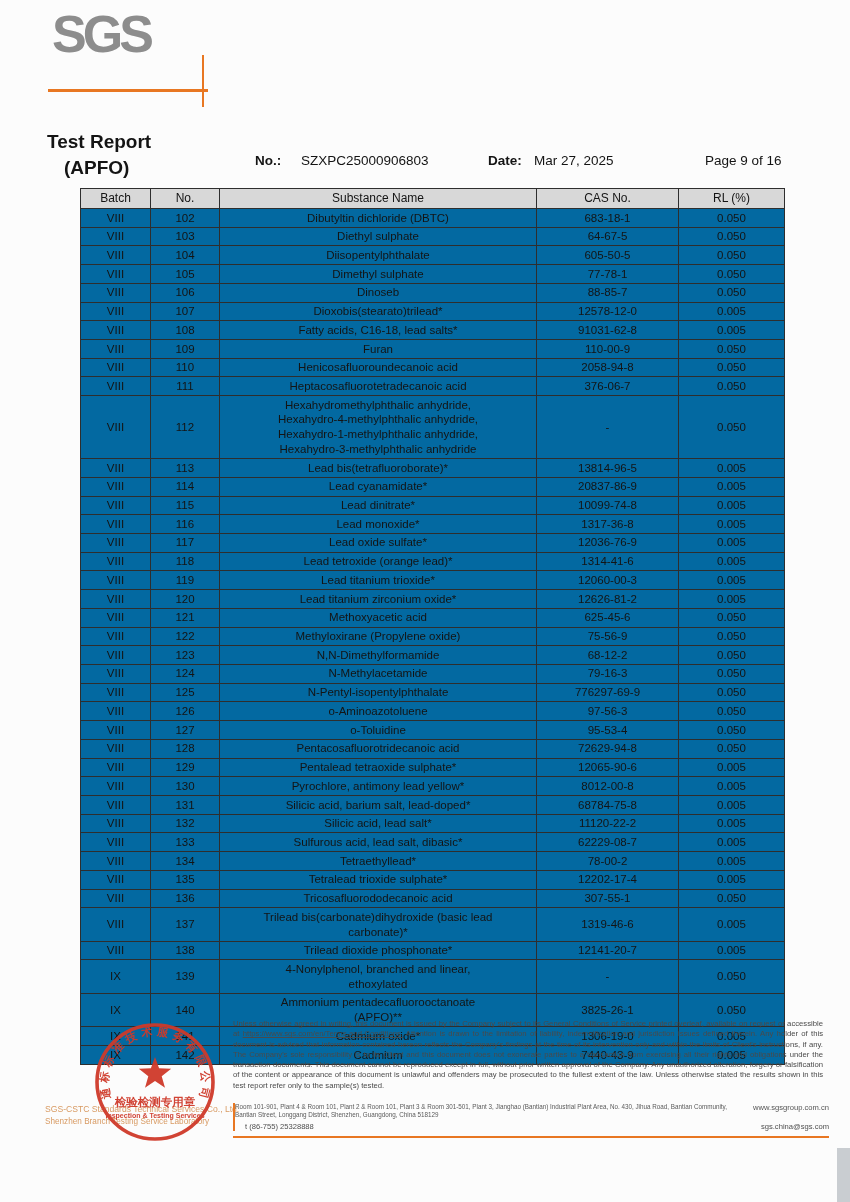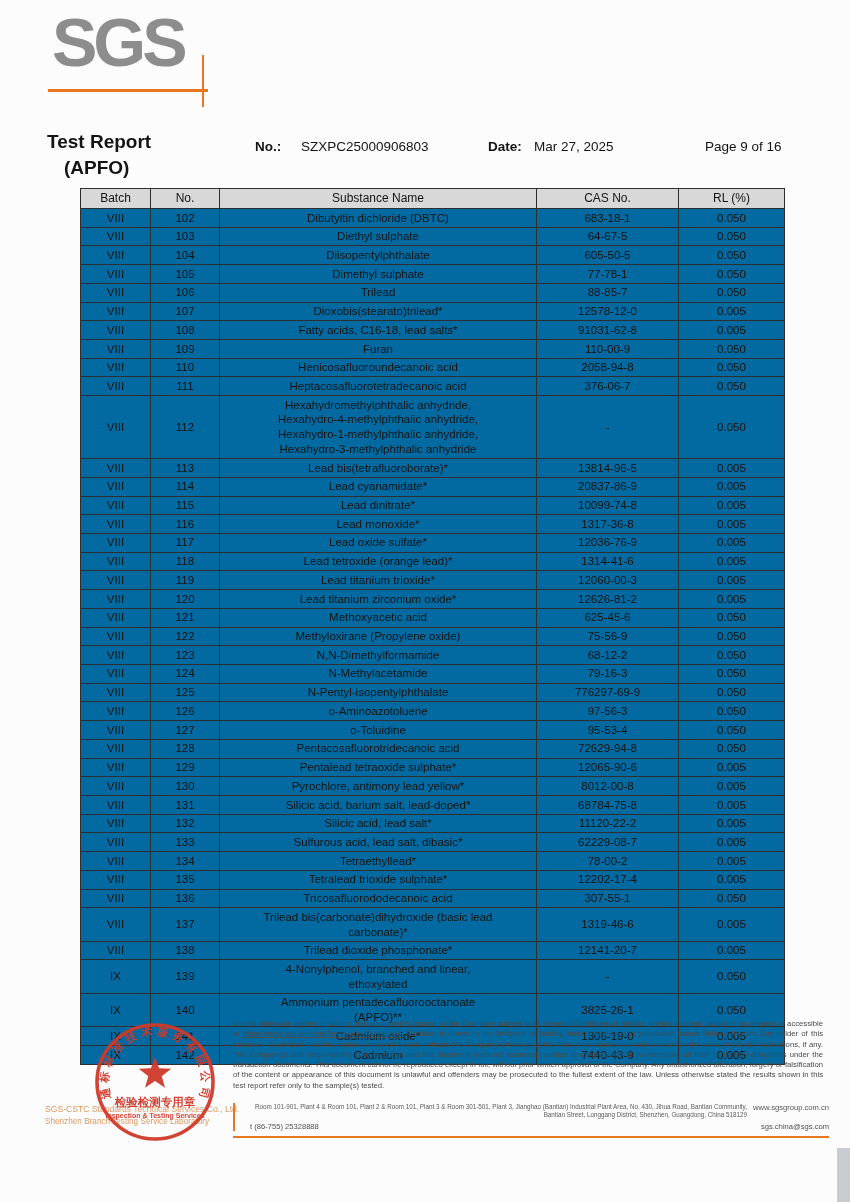--- a/index.html
+++ b/index.html
@@ -4,29 +4,29 @@
 <style>
   :root{
     --accent:#e87722; --stamp:#cf3a2a; --logo:#8d8d8d; --table_header_bg:#d8d8d8;
     --ink:#141414; --gray_text:#4a4a4a;
   }
   html,body{margin:0;padding:0;}
   body{background:#e9e9e9;font-family:"Liberation Sans",sans-serif;}
   .page{position:relative;width:850px;height:1202px;background:#fcfcfc;margin:0 auto;overflow:hidden;}
 
   
-  .logo-text{position:absolute;left:52px;top:8px;font-size:68px;font-weight:bold;
+  .logo-text{position:absolute;left:52px;top:8px;font-size:52px;font-weight:bold;
     color:var(--logo);letter-spacing:-4px;line-height:1;font-family:"Liberation Sans",sans-serif;}
   .logo-underline{position:absolute;left:48px;top:89px;width:160px;height:3px;background:var(--accent);}
   .logo-vline{position:absolute;left:202px;top:55px;width:2px;height:52px;background:var(--accent);}
 
   .report-title{position:absolute;left:47px;top:131px;font-size:19px;font-weight:bold;color:var(--ink);}
   .report-subtitle{position:absolute;left:64px;top:157px;font-size:19px;font-weight:bold;color:var(--ink);}
 
-  .meta{position:absolute;top:139px;font-size:13.5px;color:var(--ink);white-space:nowrap;}
+  .meta{position:absolute;top:153px;font-size:13.5px;color:var(--ink);white-space:nowrap;}
   .meta.lbl{font-weight:bold;}
   .m-no-l{left:255px;} .m-no-v{left:301px;} .m-date-l{left:488px;} .m-date-v{left:534px;} .m-page{left:705px;}
 
   
   .tablewrap{position:absolute;left:80px;top:188px;}
   table{border-collapse:collapse;table-layout:fixed;width:704px;background:#0369a1;}
   th,td{border:1.4px solid #2e2e2e;font-size:11.5px;color:var(--ink);text-align:center;
     padding:1.5px 2px;line-height:1.28;overflow:hidden;}
   th{background:var(--table_header_bg);font-weight:normal;font-size:12px;height:16px;}
   td.substance{white-space:pre-line;}
@@ -39,21 +39,21 @@
   .stamp{position:absolute;left:90px;top:1020px;opacity:.95;}
 
   .disclaimer{position:absolute;left:233px;top:1019px;width:590px;font-size:7.7px;
     line-height:10.3px;color:var(--gray_text);text-align:justify;}
   .disclaimer .link{text-decoration:underline;}
   .attention{position:absolute;left:233px;top:1091px;width:590px;font-size:7.7px;line-height:10.2px;
     color:var(--accent);font-weight:bold;text-align:justify;}
   .attention .email{text-decoration:underline;}
 
   .addressblock{position:absolute;left:233px;top:1103px;width:596px;border-left:2px solid var(--accent);
-    padding-left:5px;box-sizing:border-box;text-align:right;}
+    box-sizing:border-box;}
   .addr-line1{display:flex;justify-content:space-between;align-items:flex-start;font-size:6.3px;
     color:#5a5a5a;line-height:1.25;}
   .addr-line1 .web{font-size:7.6px;white-space:nowrap;margin-left:6px;color:#555;}
   .addr-line2{display:flex;justify-content:space-between;align-items:center;font-size:8px;
     color:#4f4f4f;margin-top:3px;white-space:nowrap;}
   .addr-line2 .phone{margin-left:10px;font-size:7.6px;}
   .addr-line2 .email2{margin-left:8px;font-size:7.6px;}
 
   .footer-rule{position:absolute;left:233px;top:1136px;width:596px;height:2px;background:var(--accent);}
   .member{position:absolute;left:460px;top:1143px;width:380px;text-align:center;font-size:11px;color:#4f4f4f;}
@@ -121,21 +121,21 @@
           <tr>
             <td>VIII</td>
             <td>105</td>
             <td class="substance">Dimethyl sulphate</td>
             <td>77-78-1</td>
             <td>0.050</td>
           </tr>
           <tr>
             <td>VIII</td>
             <td>106</td>
-            <td class="substance">Trilead</td>
+            <td class="substance">Dinoseb</td>
             <td>88-85-7</td>
             <td>0.050</td>
           </tr>
           <tr>
             <td>VIII</td>
             <td>107</td>
             <td class="substance">Dioxobis(stearato)trilead*</td>
             <td>12578-12-0</td>
             <td>0.005</td>
           </tr>

